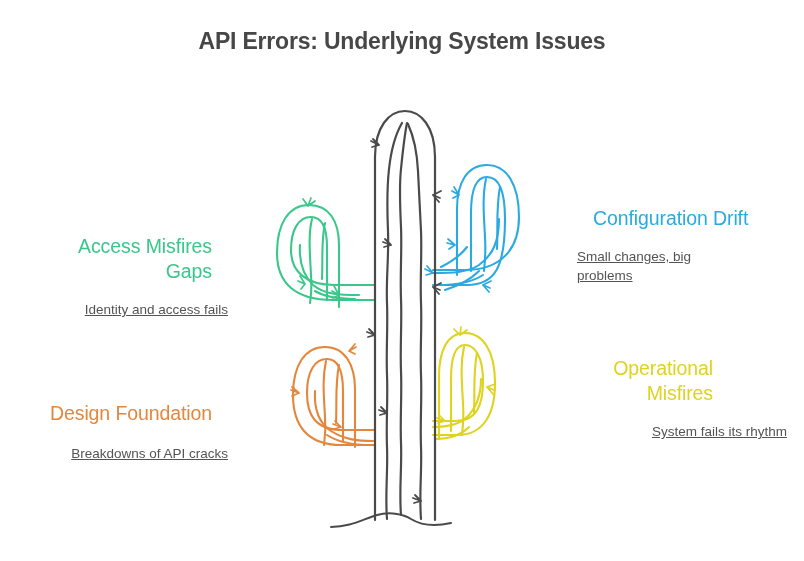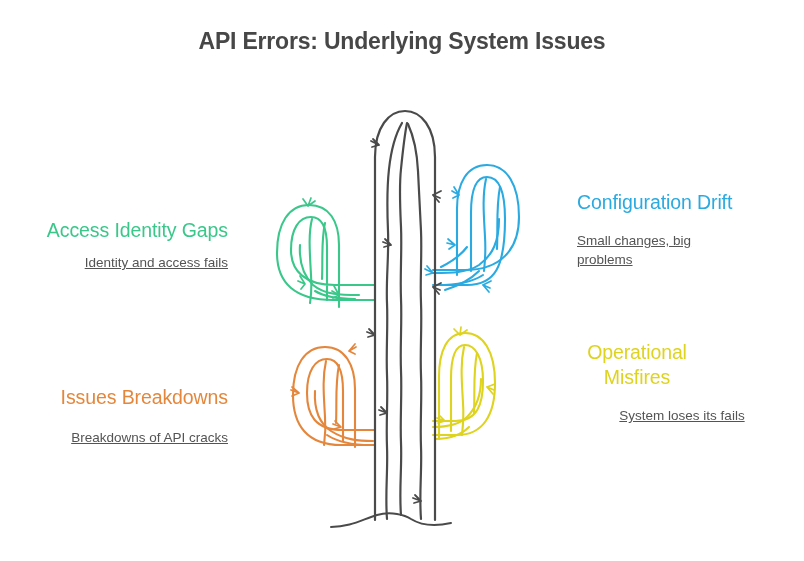--- a/index.html
+++ b/index.html
@@ -35,21 +35,21 @@
     left: 255px;
     top: 95px;
   }
   .label-block {
     position: absolute;
   }
   .label-heading {
     font-size: 19.5px;
     font-weight: normal;
     line-height: 25px;
-    margin: 0;
+    margin: 16px;
     letter-spacing: -0.1px;
   }
   .label-sub {
     font-size: 13.5px;
     color: #545454;
     line-height: 19px;
     margin: 0;
     text-decoration: underline;
   }
   
@@ -78,21 +78,21 @@
     width: 210px;
     text-align: left;
   }
   #block-config .label-sub {
     margin-top: 16px;
   }
   #block-operational {
     left: 577px;
     top: 340px;
     width: 210px;
-    text-align: center;
+    text-align: right;
   }
   #block-operational .label-sub {
     margin-top: 16px;
   }
 </style>
 </head>
 <body>
 
 <div id="canvas">
 
@@ -179,32 +179,32 @@
         <path d="M120 240 L112 237 M120 240 L113 242 M120 240 L114 234"></path>
         <path d="M132 318 L124 315 M132 318 L125 320 M132 318 L126 312"></path>
         <path d="M166 406 L158 403 M166 406 L159 408 M166 406 L160 400"></path>
       </g>
 
       <path d="M76 432 C96 432 108 424 122 420 C136 416 150 420 156 424 C164 429 178 432 196 428" stroke-width="2"></path>
     </g>
   </svg>
 
   <div class="label-block" id="block-access">
-    <p class="label-heading" style="color:#3ac78a">Access Identity Gaps</p>
+    <p class="label-heading" style="color:#3ac78a">Access Misfires Gaps</p>
     <p class="label-sub">Identity and access fails</p>
   </div>
 
   <div class="label-block" id="block-design">
-    <p class="label-heading" style="color:#e4873c">Issues Breakdowns</p>
+    <p class="label-heading" style="color:#e4873c">Design Foundation</p>
     <p class="label-sub">Breakdowns of API cracks</p>
   </div>
 
   <div class="label-block" id="block-config">
     <p class="label-heading" style="color:#2aaae1">Configuration Drift</p>
     <p class="label-sub" style="max-width:150px">Small changes, big problems</p>
   </div>
 
   <div class="label-block" id="block-operational">
     <p class="label-heading" style="color:#ded31f; max-width:120px">Operational Misfires</p>
-    <p class="label-sub">System loses its fails</p>
+    <p class="label-sub">System fails its rhythm</p>
   </div>
 
 </div>
 
 </body></html>

